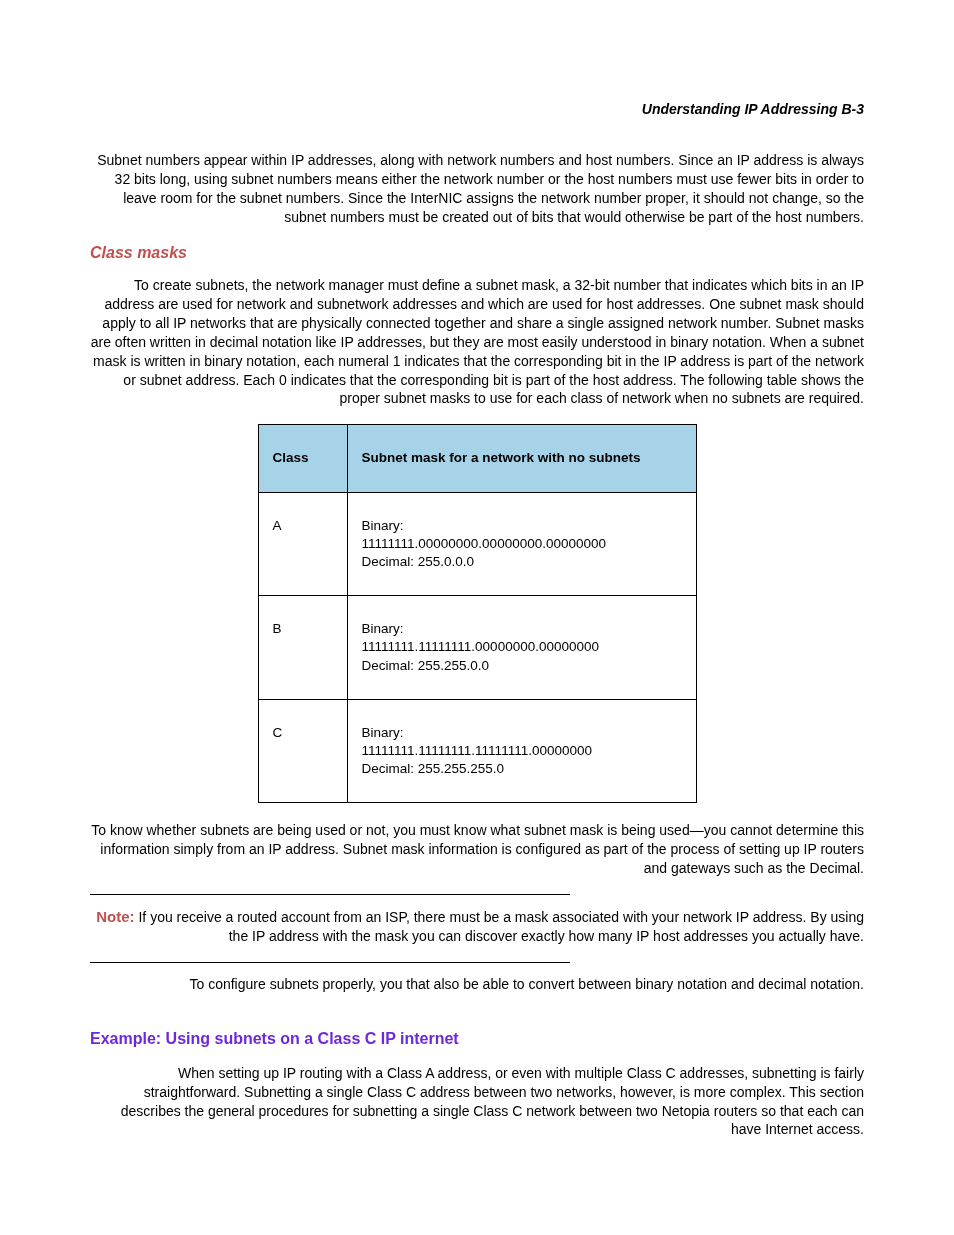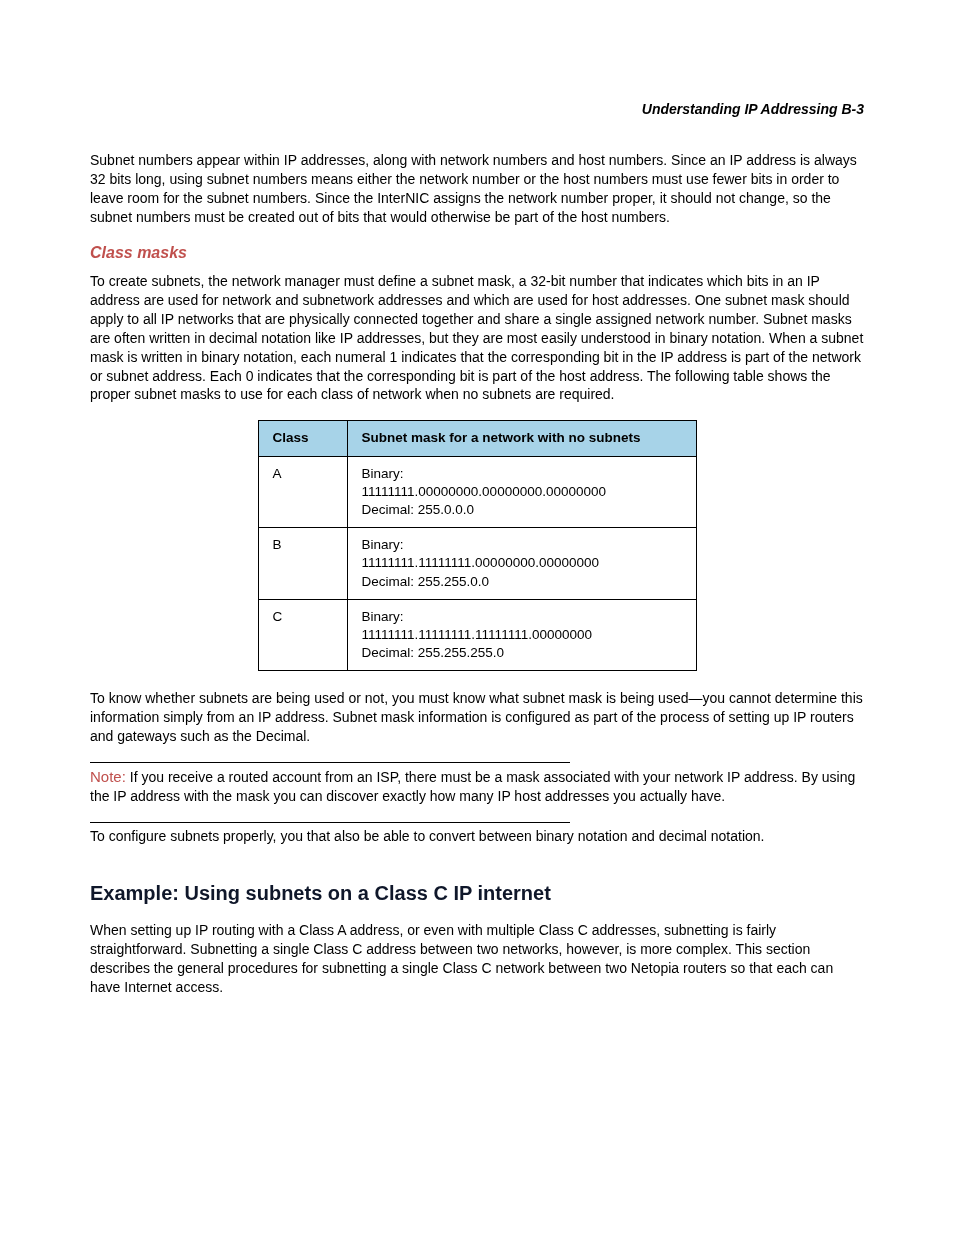--- a/index.html
+++ b/index.html
@@ -13,61 +13,62 @@
     line-height: 1.35;
   }
   .page-header {
     text-align: right;
     font-style: italic;
     font-weight: bold;
     font-size: 14px;
     margin-bottom: 32px;
   }
   .body-para {
-    margin: 0 0 16px 0;
+    margin: 12px 0 16px 0;
+    text-align: right;
   }
   .sub-heading {
     color: #C0504D;
     font-style: italic;
     font-weight: bold;
     font-size: 16px;
     margin: 14px 0 8px 0;
   }
   .section-heading {
-    color: #0f172a;
+    color: #6d28d9;
     font-weight: bold;
-    font-size: 20px;
+    font-size: 16px;
     margin: 34px 0 14px 0;
   }
   table.subnet-table {
     border-collapse: collapse;
     margin: 6px auto 18px auto;
   }
   table.subnet-table th, table.subnet-table td {
     border: 1px solid #000;
-    padding: 8px 14px;
+    padding: 24px 14px;
     text-align: left;
     vertical-align: top;
     font-size: 13.5px;
   }
   table.subnet-table th {
     background: #A7D3E8;
     font-weight: bold;
   }
   .col-class { width: 60px; }
   .col-mask  { width: 320px; }
   .note-rule {
     border: none;
     border-top: 1px solid #000;
     width: 480px;
     margin: 6px 0 4px 0;
   }
   .note-label {
     color: #C0504D;
-    font-weight: normal;
+    font-weight: bold;
     font-size: 15px;
   }
 </style>
 </head>
 <body>
 
 <div class="page-header">Understanding IP Addressing  B-3</div>
 
 <p class="body-para">Subnet numbers appear within IP addresses, along with network numbers and host numbers. Since an IP address is always 32 bits long, using subnet numbers means either the network number or the host numbers must use fewer bits in order to leave room for the subnet numbers. Since the InterNIC assigns the network number proper, it should not change, so the subnet numbers must be created out of bits that would otherwise be part of the host numbers.</p>
 

